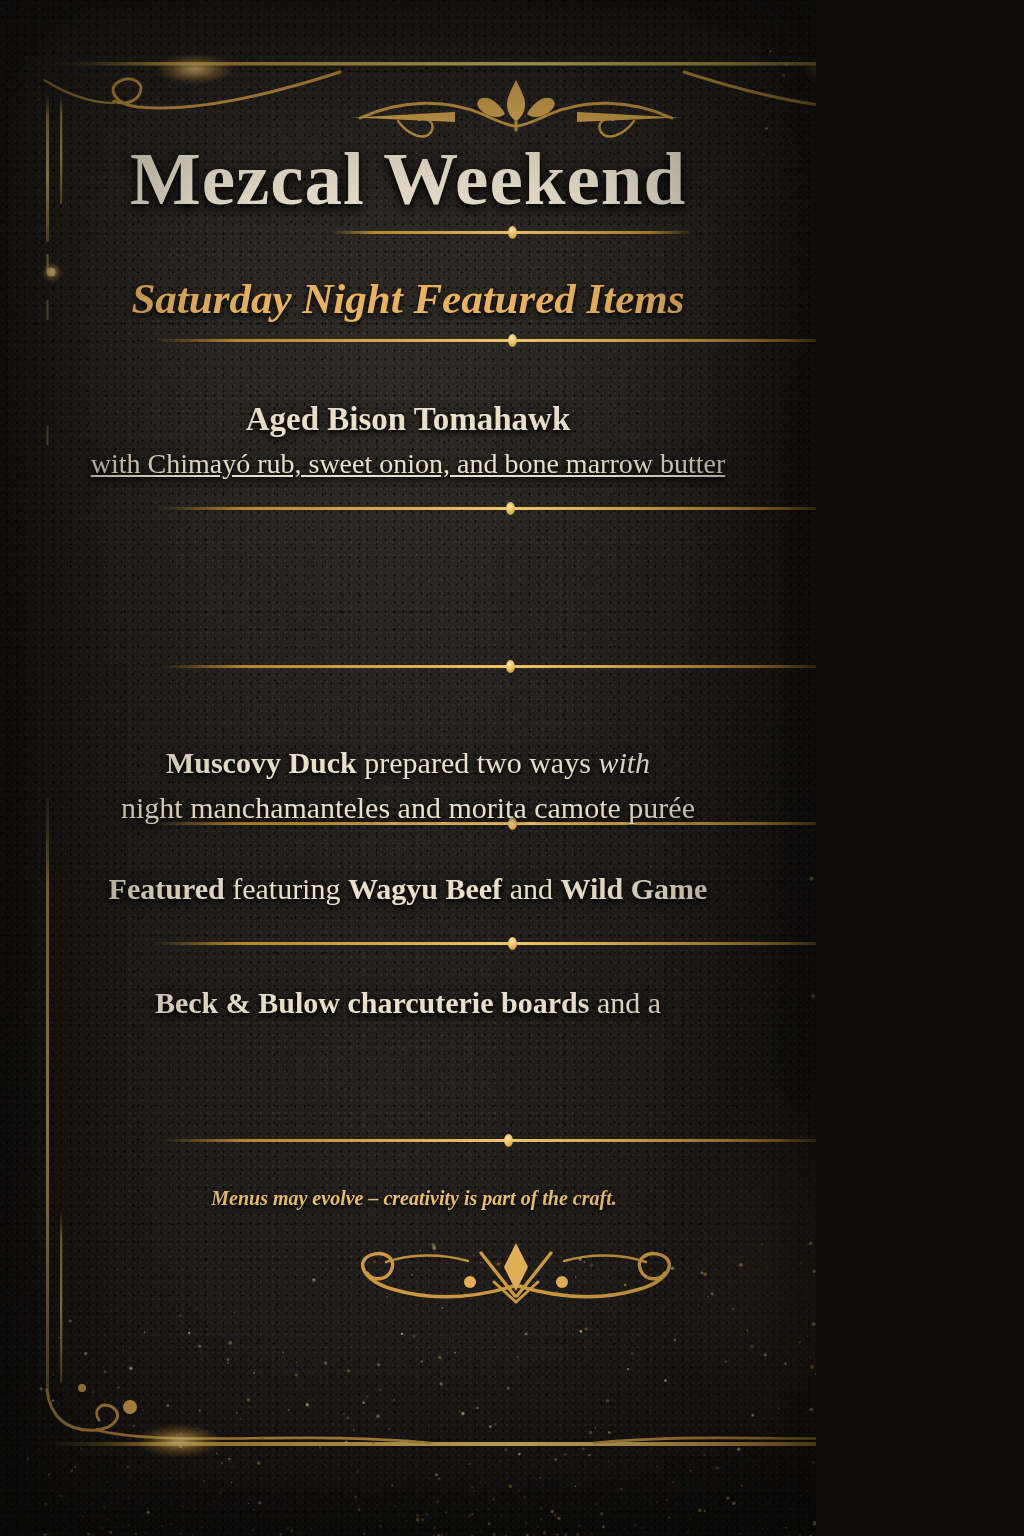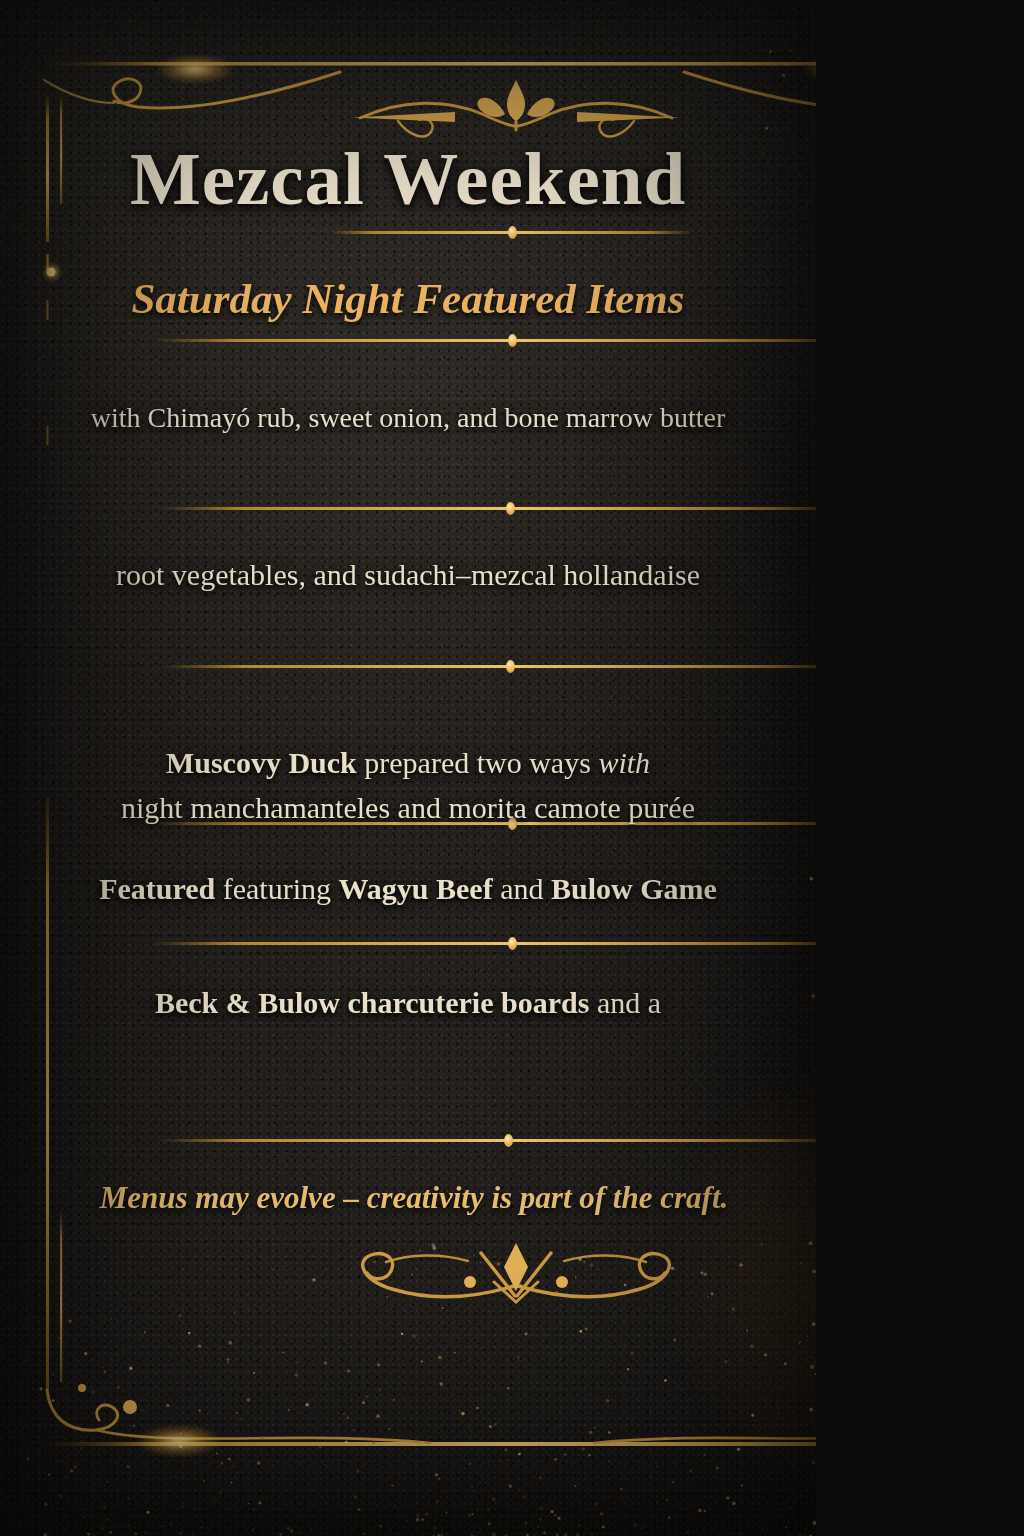--- a/index.html
+++ b/index.html
@@ -54,23 +54,23 @@
   .d6{top:942px;left:150px;width:724px;}
   .d7{top:1139px;left:158px;width:700px;}
   .menu-item{
     position:absolute;left:0;right:0;text-align:center;
     color:#eae0ca;font-size:30px;line-height:45px;
     text-shadow:0 3px 5px rgba(0,0,0,0.88),0 0 14px rgba(0,0,0,0.5);
   }
   .menu-line .b{font-weight:bold;}
   .menu-line .i{font-style:italic;}
   .menu-line.lead{font-size:33px;font-weight:bold;line-height:46px;}
-  .menu-item.first .menu-line:not(.lead){font-size:28px;line-height:44px;}
+  .menu-item.first .menu-line:not(.lead){font-size:28px;line-height:44px;text-decoration:underline;}
   .footnote{
-    top:1176px;font-size:31px;line-height:44px;font-weight:bold;font-style:italic;
+    top:1176px;font-size:20px;line-height:44px;font-weight:bold;font-style:italic;
     color:#e6bd6f;text-shadow:0 3px 6px rgba(0,0,0,0.9);padding-left:12px;
   }
 </style>
 </head>
 <body>
 
 <div class="poster">
   <div class="texture"></div>
 
   <svg class="deco" viewBox="0 0 1024 1536">
@@ -1173,31 +1173,31 @@
     </div>
   <div class="divider d6">
       <span class="dot"></span>
     </div>
   <div class="divider d7">
       <span class="dot"></span>
     </div>
 
   <div id="menuList">
       <div class="menu-item first" style="top: 396px;">
+        <div class="menu-line lead"><span class="b">Aged Bison Tomahawk</span></div>
         <div class="menu-line"><span>with Chimayó rub, sweet onion, and bone marrow butter</span></div>
       </div>
       <div class="menu-item" style="top: 552px;">
-        <div class="menu-line"><span>root vegetables, and sudachi–mezcal hollandaise</span></div>
       </div>
       <div class="menu-item" style="top: 740px;">
         <div class="menu-line"><span class="b">Muscovy Duck</span><span> prepared two ways </span><span class="i">with</span></div>
         <div class="menu-line"><span>night manchamanteles and morita camote purée</span></div>
       </div>
       <div class="menu-item" style="top: 866px;">
-        <div class="menu-line"><span class="b">Featured</span><span> featuring </span><span class="b">Wagyu Beef</span><span> and </span><span class="b">Bulow Game</span></div>
+        <div class="menu-line"><span class="b">Featured</span><span> featuring </span><span class="b">Wagyu Beef</span><span> and </span><span class="b">Wild Game</span></div>
       </div>
       <div class="menu-item" style="top: 980px;">
         <div class="menu-line"><span class="b">Beck &amp; Bulow charcuterie boards</span><span> and a</span></div>
       </div>
     </div>
 
   <div class="txt footnote">Menus may evolve – creativity is part of the craft.</div>
 
   <div class="vignette"></div>
 </div>

